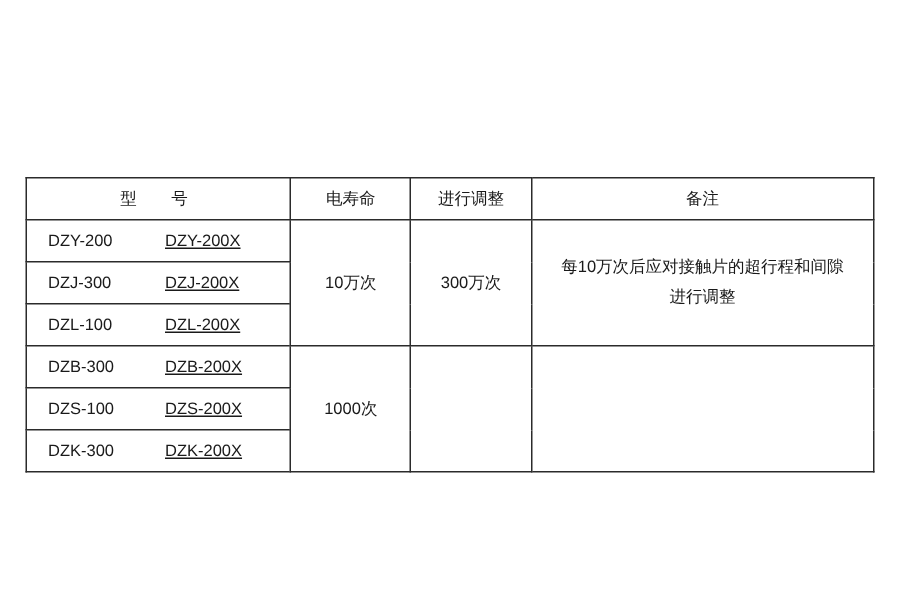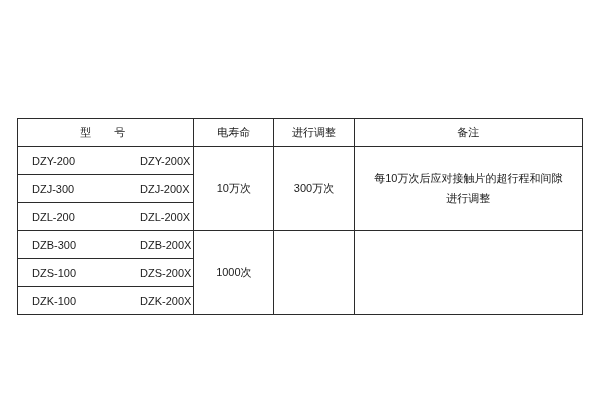--- a/index.html
+++ b/index.html
@@ -48,30 +48,30 @@
   .hdr-model {
     letter-spacing: 6px;
     padding-left: 6px;
   }
   .model-cell {
     text-align: left;
   }
   .model-inner {
     display: flex;
     padding-left: 14px;
-    gap: 30px;
   }
   .model-a {
     width: 78px;
     text-align: left;
     white-space: nowrap;
   }
   .model-b {
     text-align: right;
     white-space: nowrap;
+    text-decoration: underline;
   }
   .note-cell {
     text-align: left;
     vertical-align: top;
     padding: 7px 0 0 12px;
     line-height: 1.75;
   }
   .note-line {
     display: block;
     white-space: nowrap;
@@ -117,21 +117,21 @@
             <div class="model-inner">
               <span class="model-a">DZJ-300</span>
               <span class="model-b">DZJ-200X</span>
             </div>
           </td>
         </tr>
 
         <tr>
           <td class="model-cell">
             <div class="model-inner">
-              <span class="model-a">DZL-200</span>
+              <span class="model-a">DZL-100</span>
               <span class="model-b">DZL-200X</span>
             </div>
           </td>
         </tr>
 
         <tr>
           <td class="model-cell">
             <div class="model-inner">
               <span class="model-a">DZB-300</span>
               <span class="model-b">DZB-200X</span>
@@ -147,21 +147,21 @@
             <div class="model-inner">
               <span class="model-a">DZS-100</span>
               <span class="model-b">DZS-200X</span>
             </div>
           </td>
         </tr>
 
         <tr>
           <td class="model-cell">
             <div class="model-inner">
-              <span class="model-a">DZK-100</span>
+              <span class="model-a">DZK-300</span>
               <span class="model-b">DZK-200X</span>
             </div>
           </td>
         </tr>
       </tbody>
     </table>
   </div>
 </div>
 
 </body></html>

